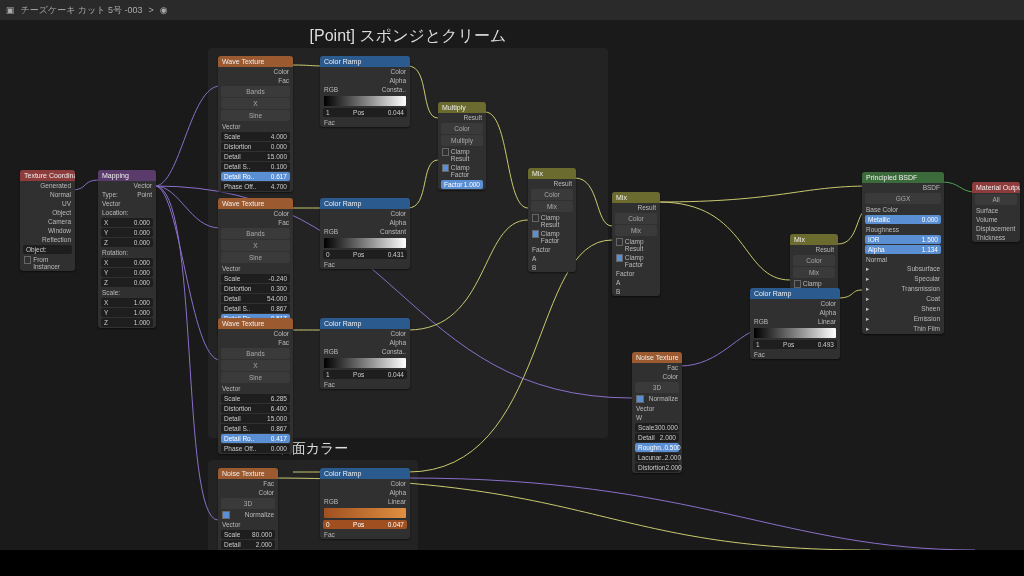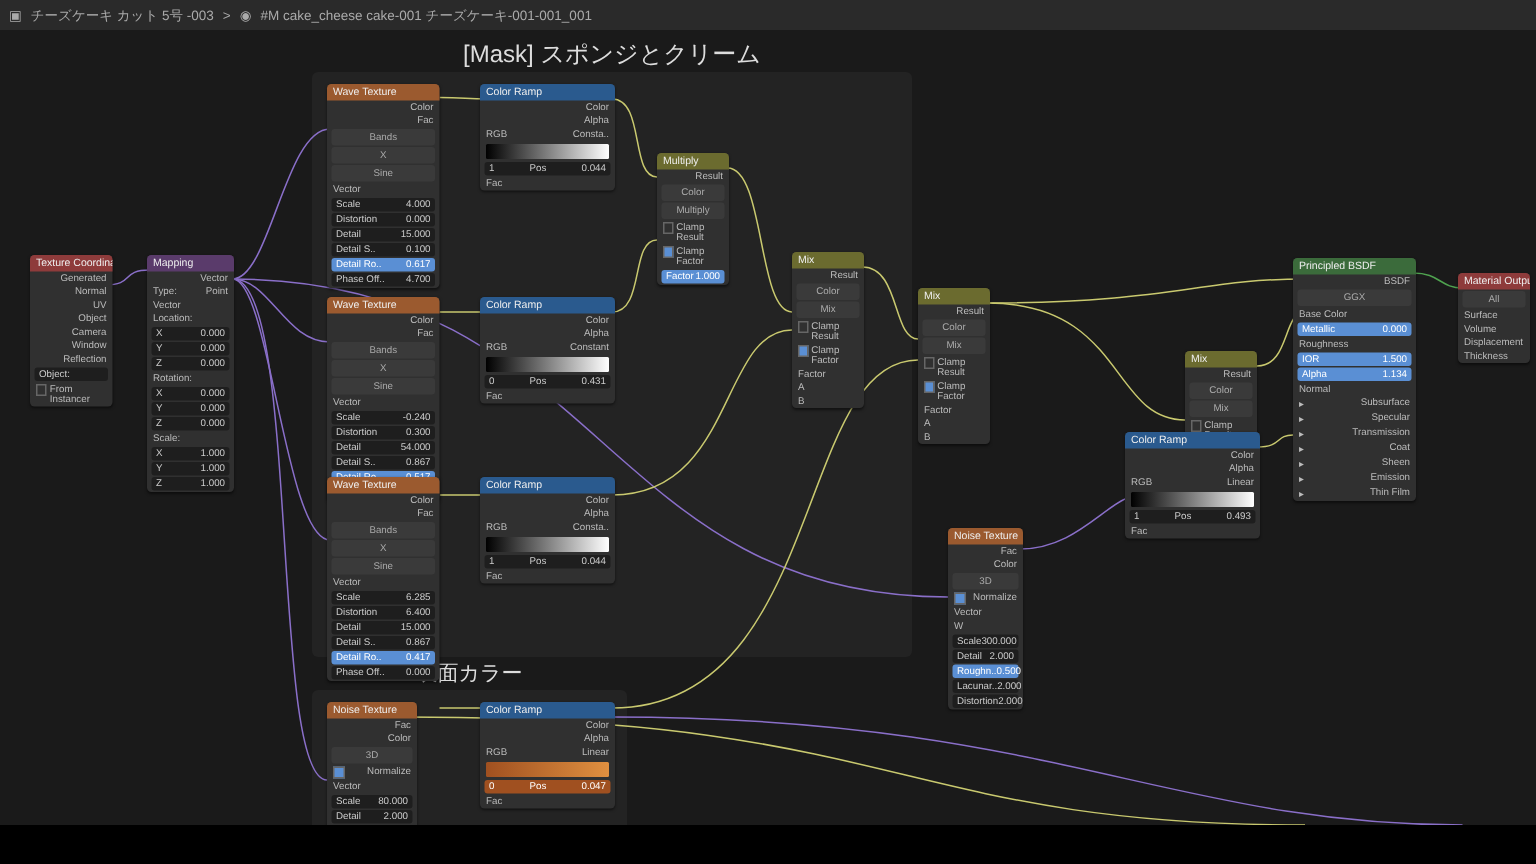--- a/index.html
+++ b/index.html
@@ -21,21 +21,20 @@
   .bottom{position:absolute;bottom:0;left:0;right:0;height:26px;background:#000;z-index:30}
 </style>
 </head>
 <body>
 
 <div class="topbar">
   <span>▣</span>
   <span>チーズケーキ カット 5号 -003</span>
   <span>&gt;</span>
   <span>◉</span>
-  <span>#M cake_cheese cake-001 チーズケーキ-001-001_001</span>
 </div>
 
 <svg>
   <path d="M70 190 C90 190 80 180 100 180" stroke="#8a6fc9" fill="none"></path>
   <path d="M155 186 C180 186 190 86 220 86" stroke="#8a6fc9" fill="none"></path>
   <path d="M155 186 C180 186 190 228 220 228" stroke="#8a6fc9" fill="none"></path>
   <path d="M155 186 C180 186 190 360 220 360" stroke="#8a6fc9" fill="none"></path>
   <path d="M155 186 C200 186 180 520 218 520" stroke="#8a6fc9" fill="none"></path>
   <path d="M155 186 C400 186 400 398 632 398" stroke="#8a6fc9" fill="none"></path>
   <path d="M293 65 C310 65 310 66 325 66" stroke="#c9c96f" fill="none"></path>
@@ -52,21 +51,21 @@
   <path d="M658 202 C780 202 800 186 870 186" stroke="#c9c96f" fill="none"></path>
   <path d="M680 366 C720 366 740 330 760 330" stroke="#8a6fc9" fill="none"></path>
   <path d="M838 298 C855 298 850 290 862 290" stroke="#c9c96f" fill="none"></path>
   <path d="M838 244 C860 244 855 208 870 208" stroke="#c9c96f" fill="none"></path>
   <path d="M942 182 C960 182 960 192 975 192" stroke="#4fa24f" fill="none"></path>
   <path d="M270 478 C600 478 600 550 870 550" stroke="#c9c96f" fill="none"></path>
   <path d="M408 478 C700 478 780 550 975 550" stroke="#8a6fc9" fill="none"></path>
 </svg>
 
 <div class="frame" style="left:208px;top:48px;width:400px;height:390px">
-  <div class="frame-title">[Mask] スポンジとクリーム</div>
+  <div class="frame-title">[Point] スポンジとクリーム</div>
 </div>
 
 <div class="frame" style="left:208px;top:460px;width:210px;height:96px">
   <div class="frame-title" style="top:-20px;font-size:14px">表面カラー</div>
 </div>
 
 <div class="node" style="left:20px;top:170px;width:55px">
   <div class="hdr c-red">Texture Coordinate</div>
   <div class="row">
       <span></span>

